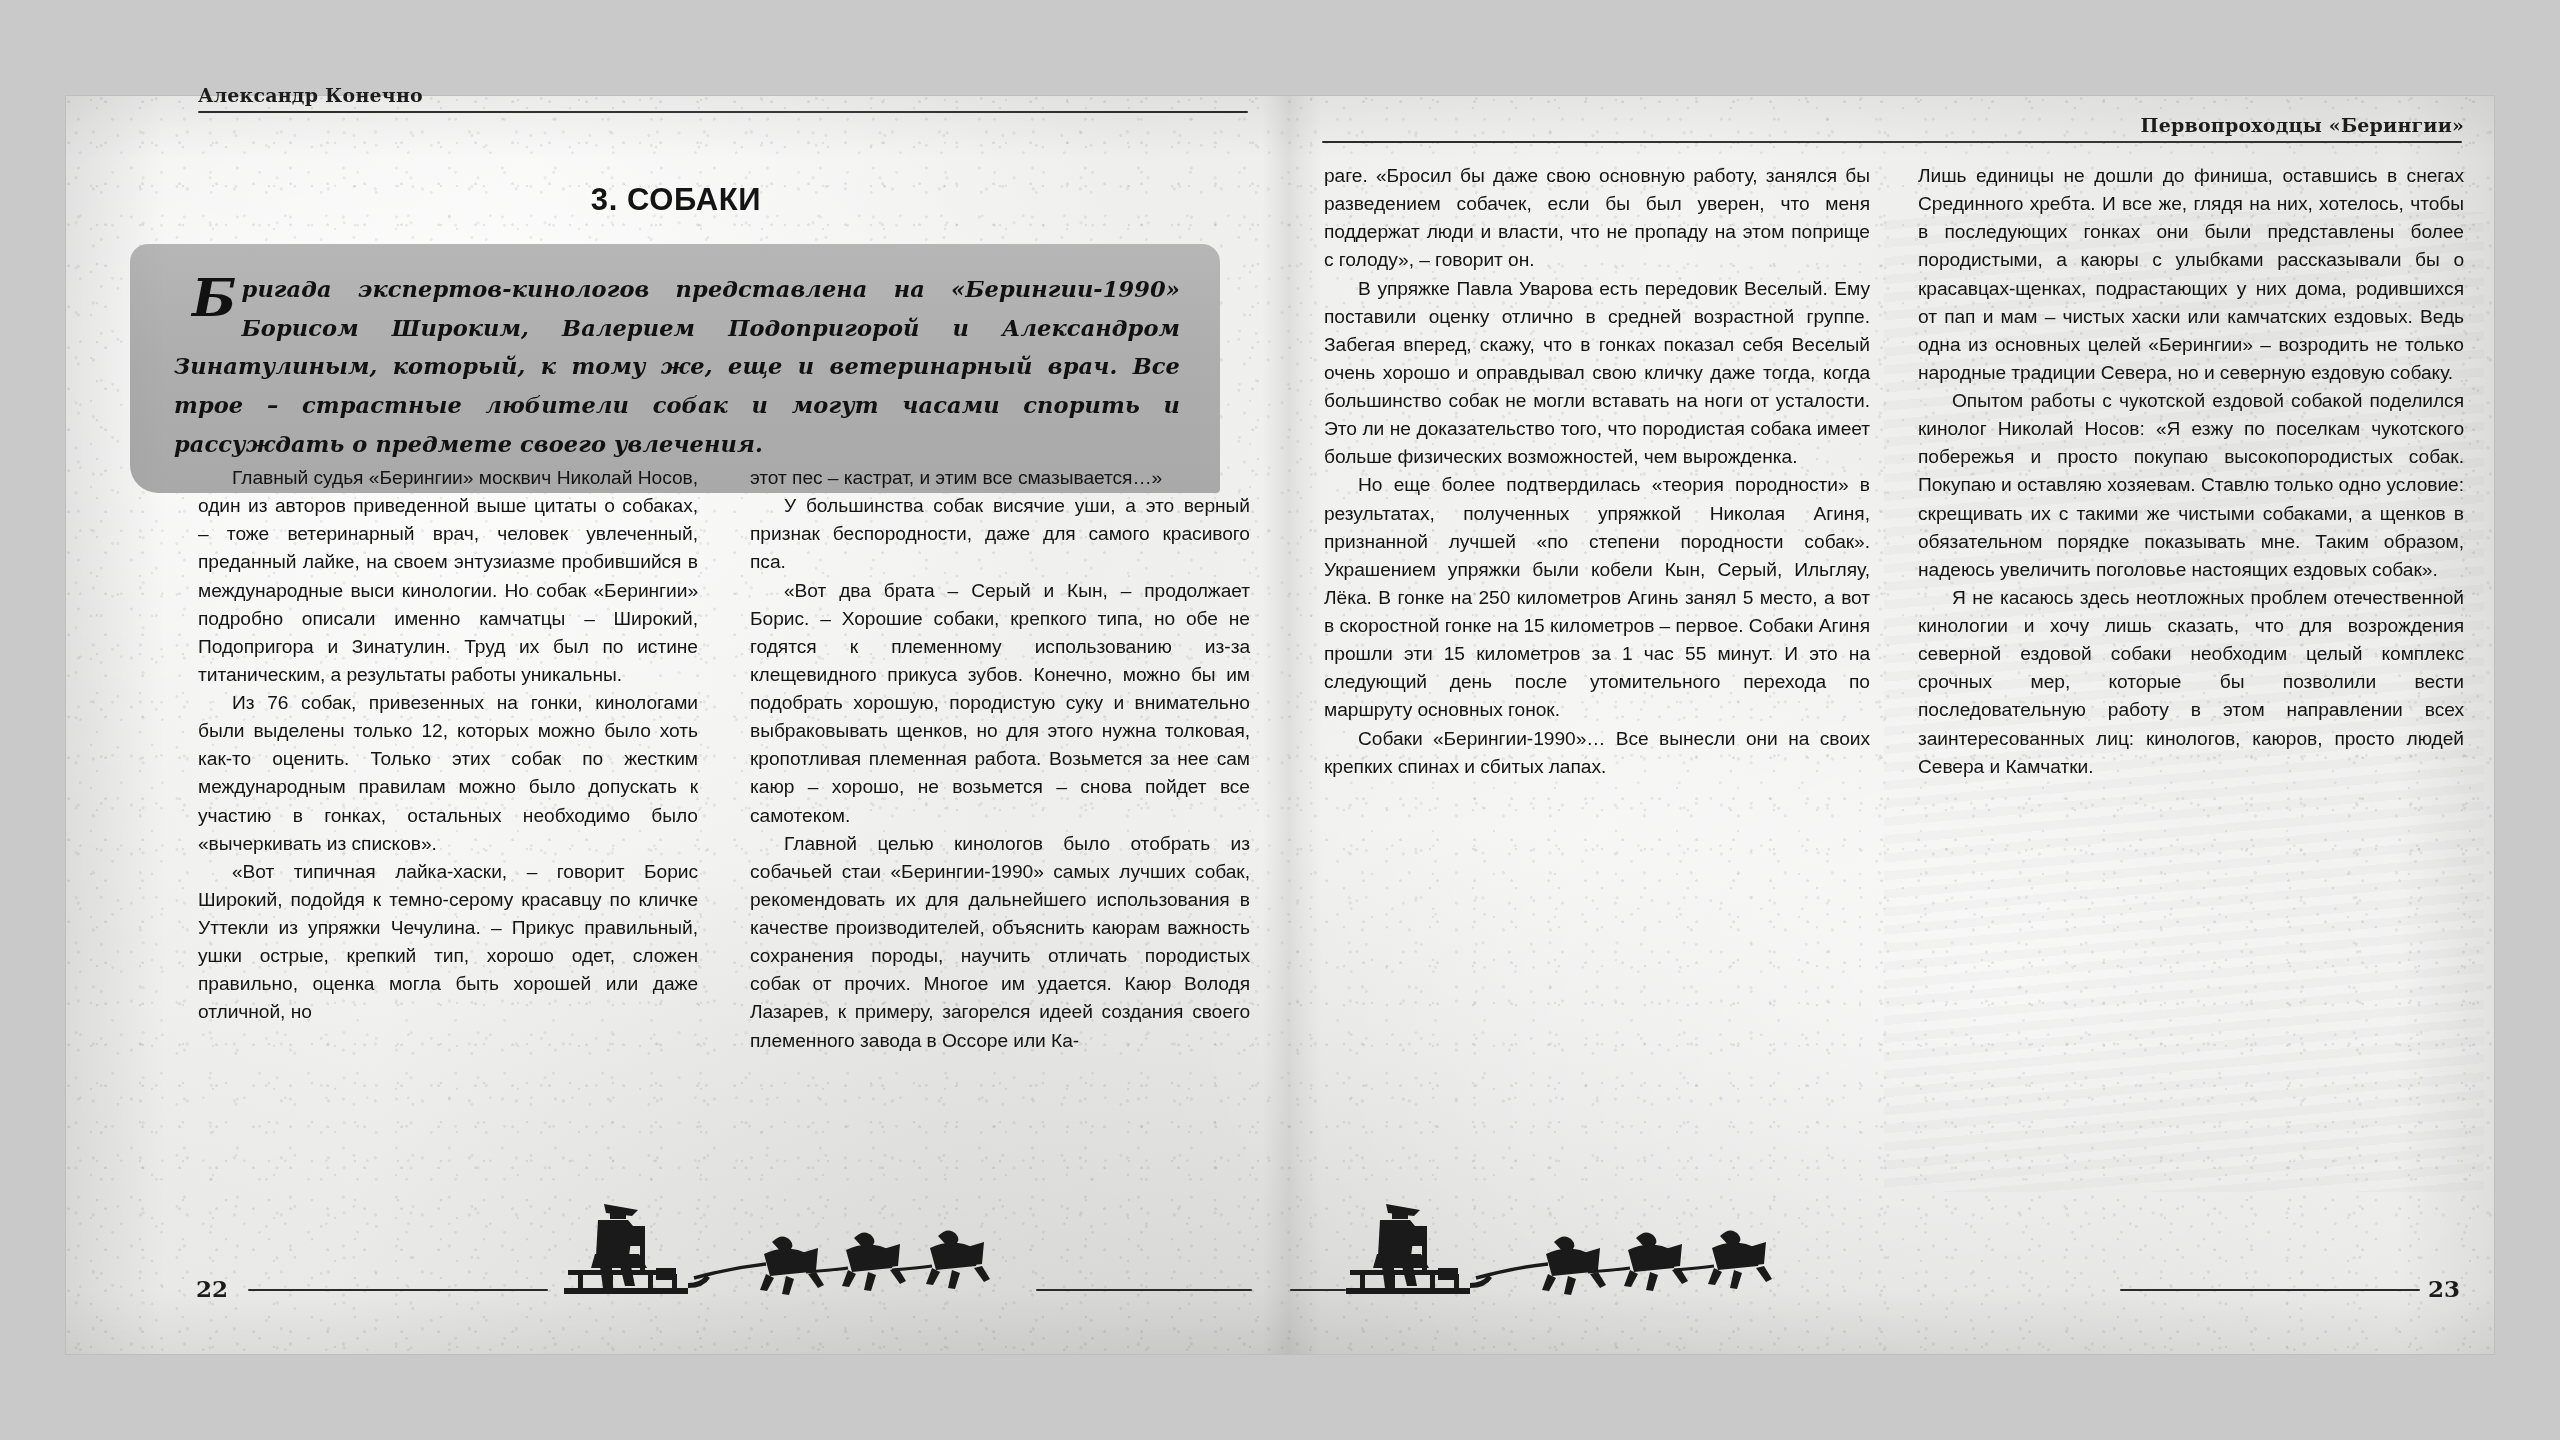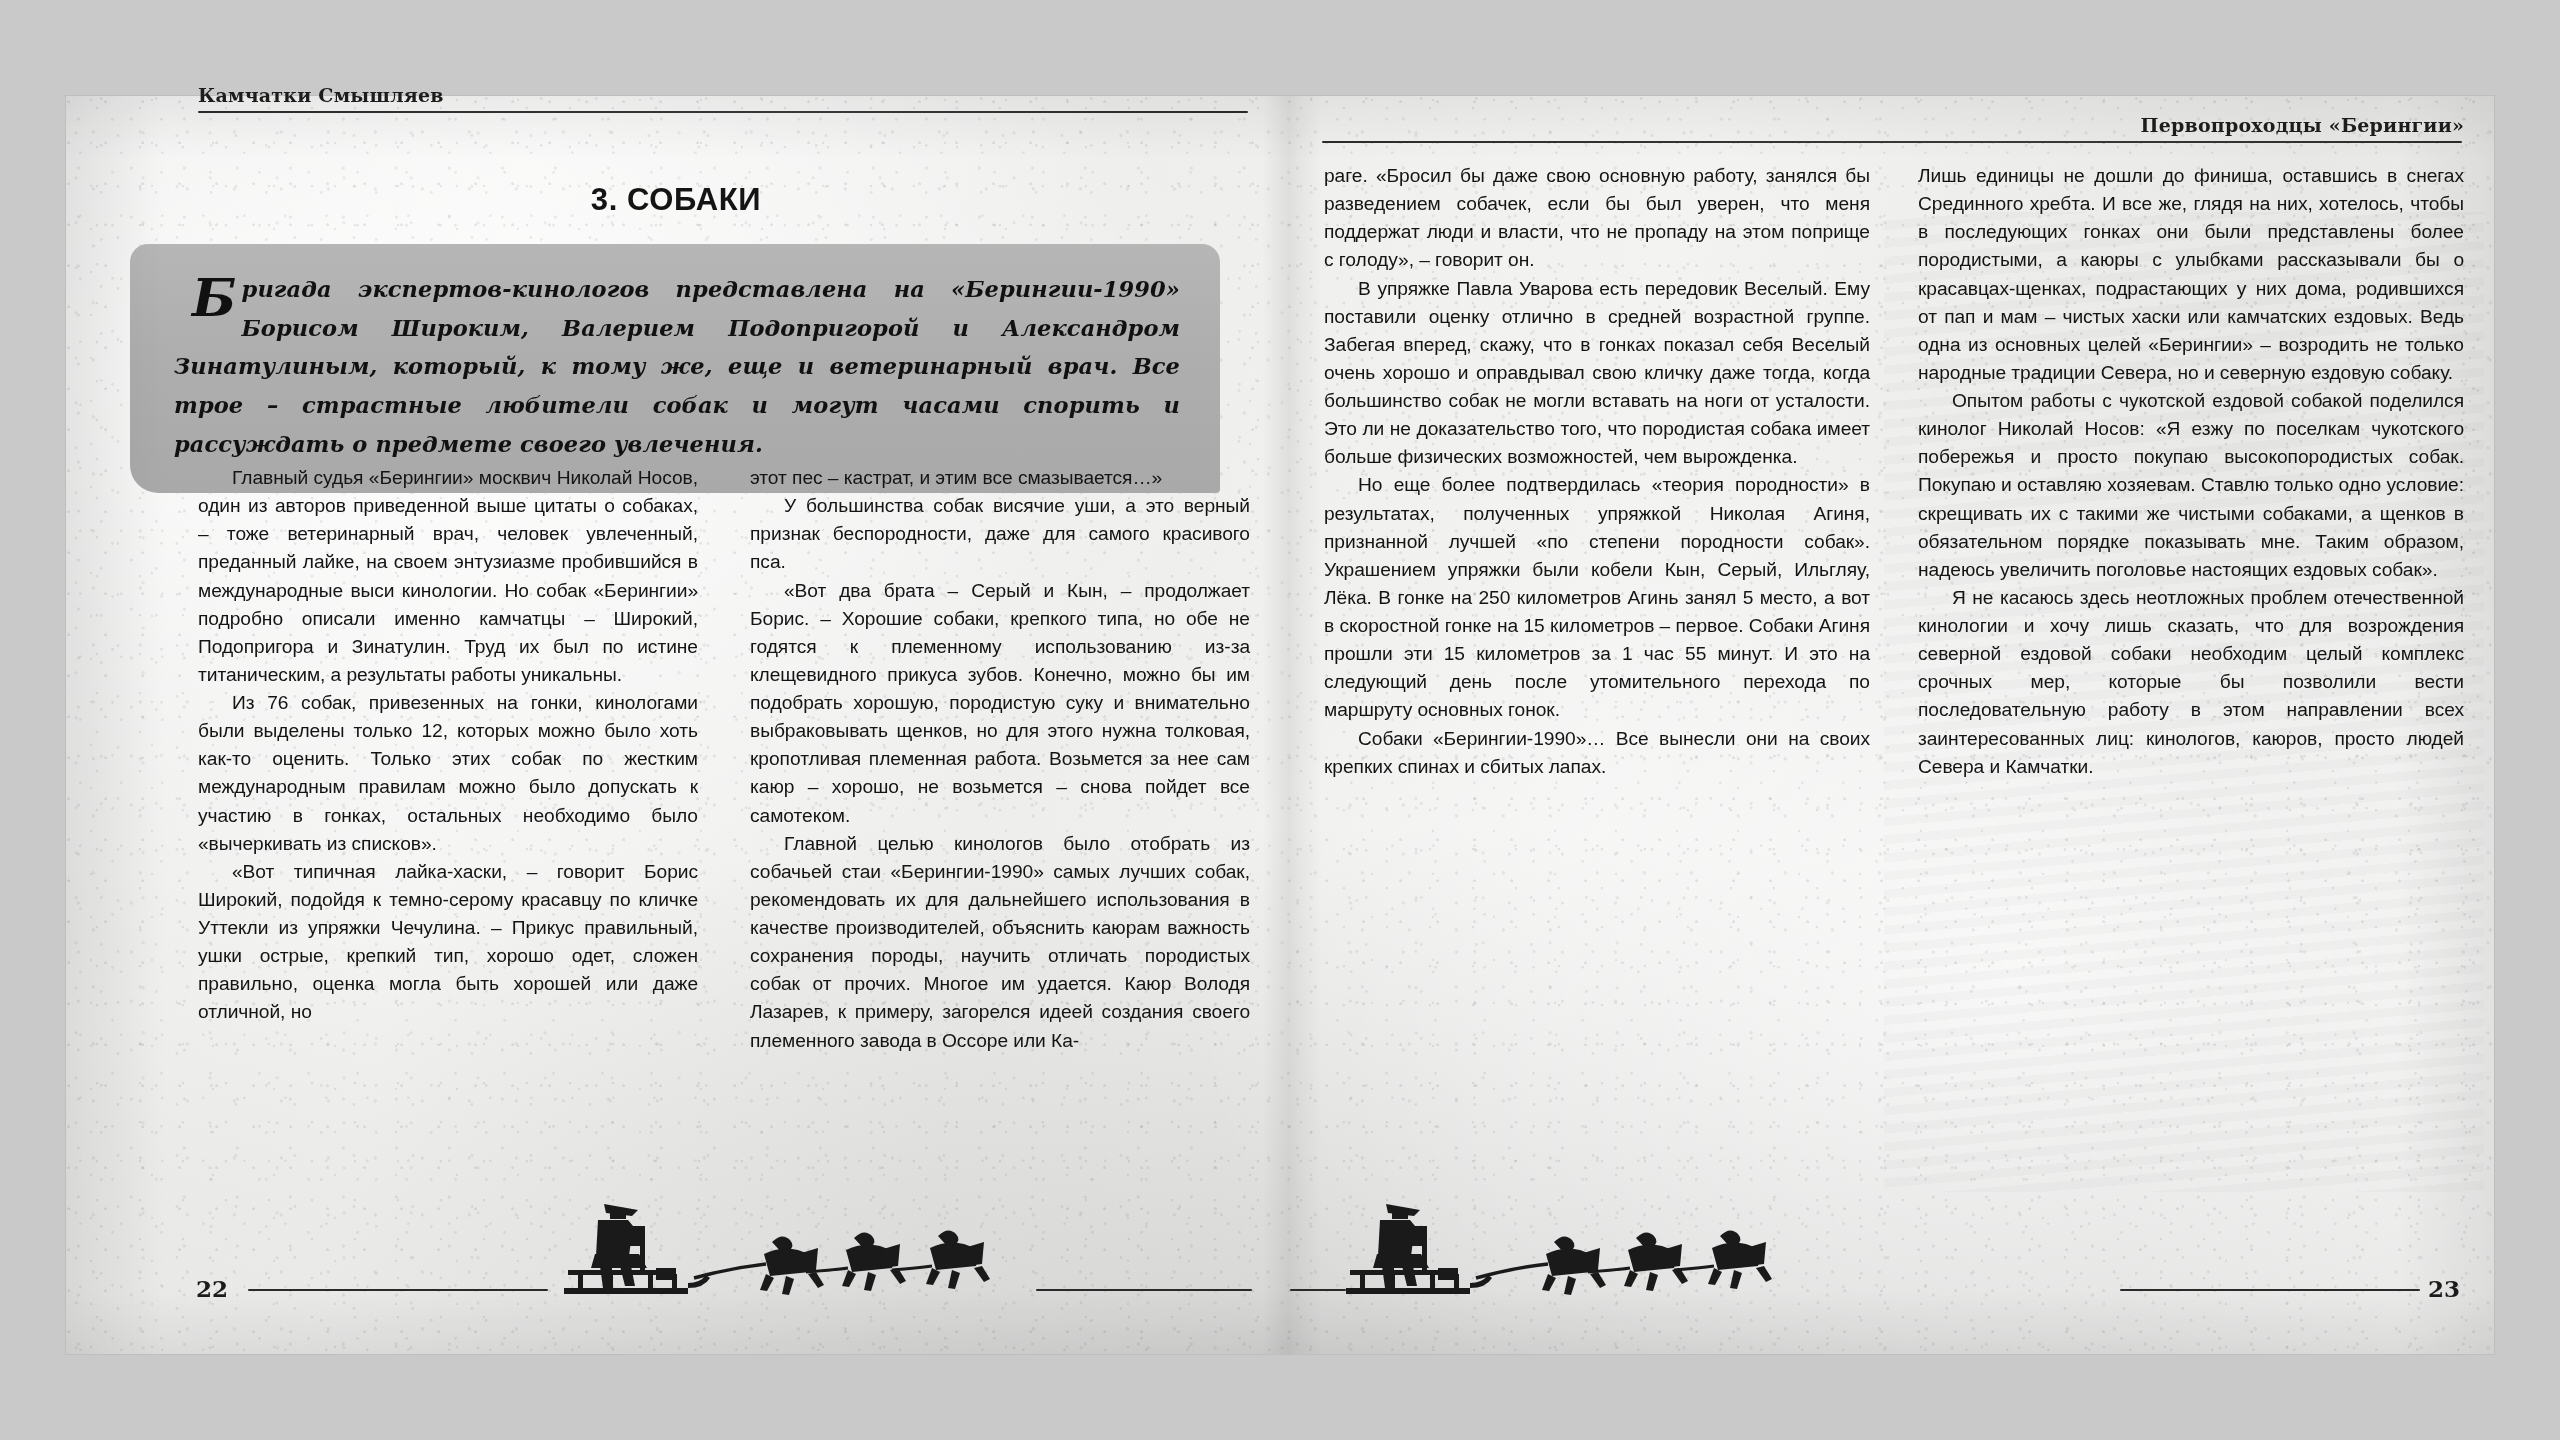--- a/index.html
+++ b/index.html
@@ -169,21 +169,21 @@
     pointer-events:none;
   }
 </style>
 </head>
 <body>
 
 <div id="scan">
 
   <div class="page" id="page-left">
 
-    <div class="runhead" id="runhead-left">Камчатки Смышляев</div>
+    <div class="runhead" id="runhead-left">Александр Конечно</div>
     <div class="rule" id="rule-left"></div>
 
     <div id="chapter-title">3. СОБАКИ</div>
 
     <div id="epigraph">
       <p>Бригада экспертов-кинологов представлена на «Берингии-1990» Борисом Широким, Валерием Подопригорой и Александром Зинатулиным, который, к тому же, еще и ветеринарный врач. Все трое – страстные любители собак и могут часами спорить и рассуждать о предмете своего увлечения.</p>
     </div>
 
     <div class="cols" id="cols-left">
       <div class="col">

